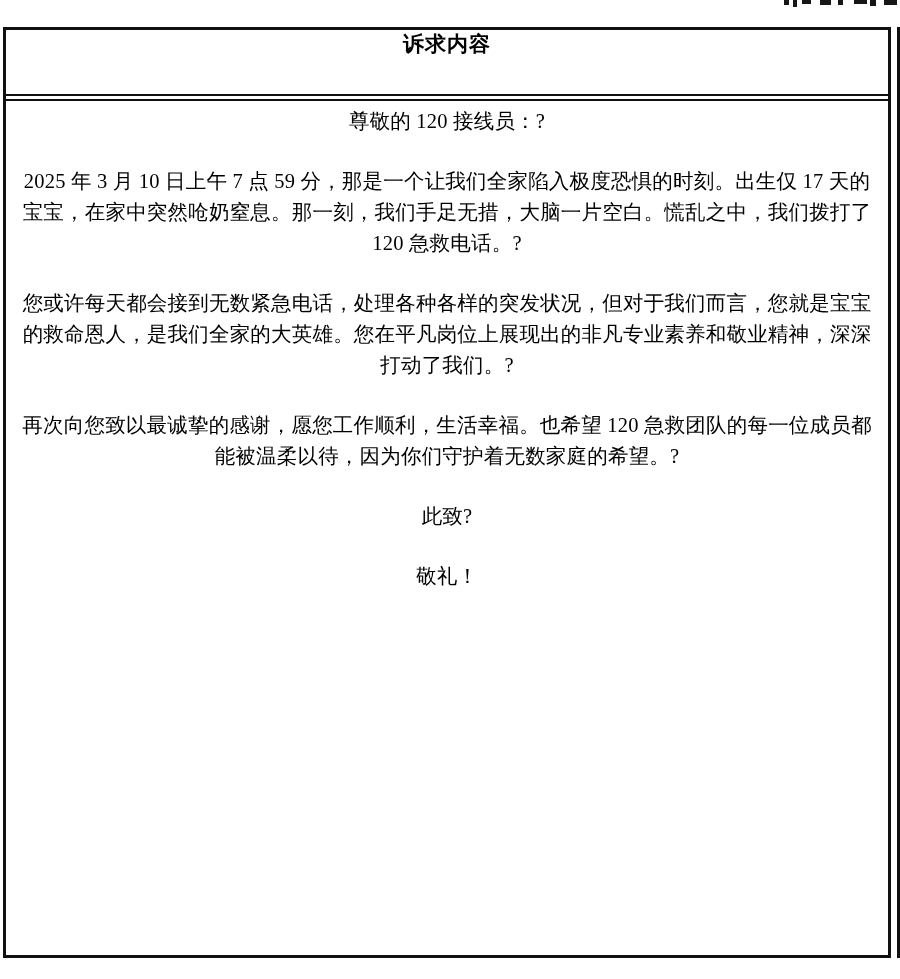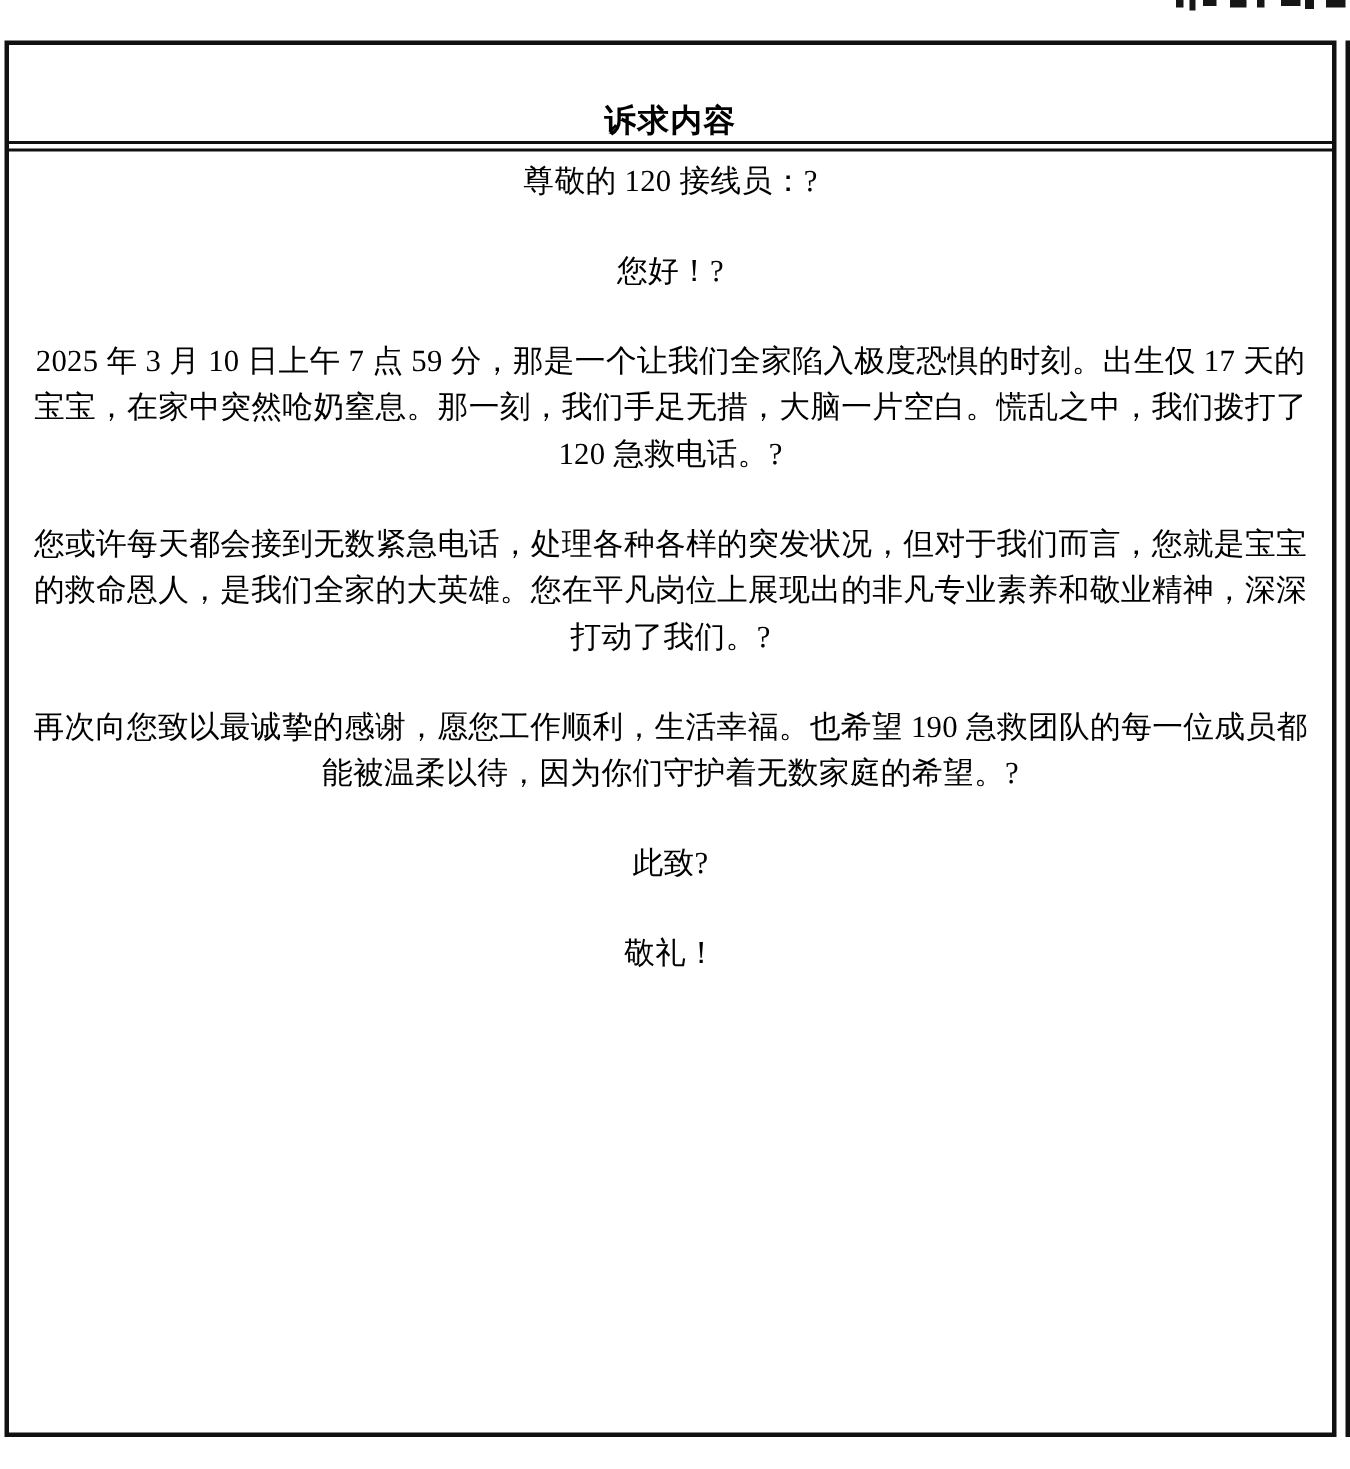--- a/index.html
+++ b/index.html
@@ -58,21 +58,21 @@
     width: 3px;
     height: 931px;
     background: #111111;
   }
 
   .header-cell {
     box-sizing: border-box;
     height: 71px;
     border-bottom: 7px double #111111;
     display: flex;
-    align-items: flex-end;
+    align-items: flex-start;
     justify-content: center;
   }
   .header-cell .title {
     font-family: "Liberation Sans", "DejaVu Sans", sans-serif;
     font-weight: 700;
     font-size: 21px;
     letter-spacing: 1px;
   }
 
   .body-cell {
@@ -104,24 +104,23 @@
     <span class="f7"></span>
       <span class="f8"></span>
   </div>
 
   <div class="doc-table">
     <div class="header-cell">
       <span class="title">诉求内容</span>
     </div>
     <div class="body-cell">
         <p class="para">尊敬的 120 接线员：?</p>
-        <p class="para">您好！?</p>
         <p class="para">2025 年 3 月 10 日上午 7 点 59 分，那是一个让我们全家陷入极度恐惧的时刻。出生仅 17 天的宝宝，在家中突然呛奶窒息。那一刻，我们手足无措，大脑一片空白。慌乱之中，我们拨打了 120 急救电话。?</p>
         <p class="para">您或许每天都会接到无数紧急电话，处理各种各样的突发状况，但对于我们而言，您就是宝宝的救命恩人，是我们全家的大英雄。您在平凡岗位上展现出的非凡专业素养和敬业精神，深深打动了我们。?</p>
-        <p class="para">再次向您致以最诚挚的感谢，愿您工作顺利，生活幸福。也希望 190 急救团队的每一位成员都能被温柔以待，因为你们守护着无数家庭的希望。?</p>
+        <p class="para">再次向您致以最诚挚的感谢，愿您工作顺利，生活幸福。也希望 120 急救团队的每一位成员都能被温柔以待，因为你们守护着无数家庭的希望。?</p>
         <p class="para">此致?</p>
         <p class="para">敬礼！</p>
       </div>
   </div>
 
   <div class="right-sliver"></div>
 
 </div>
 
 </body></html>

